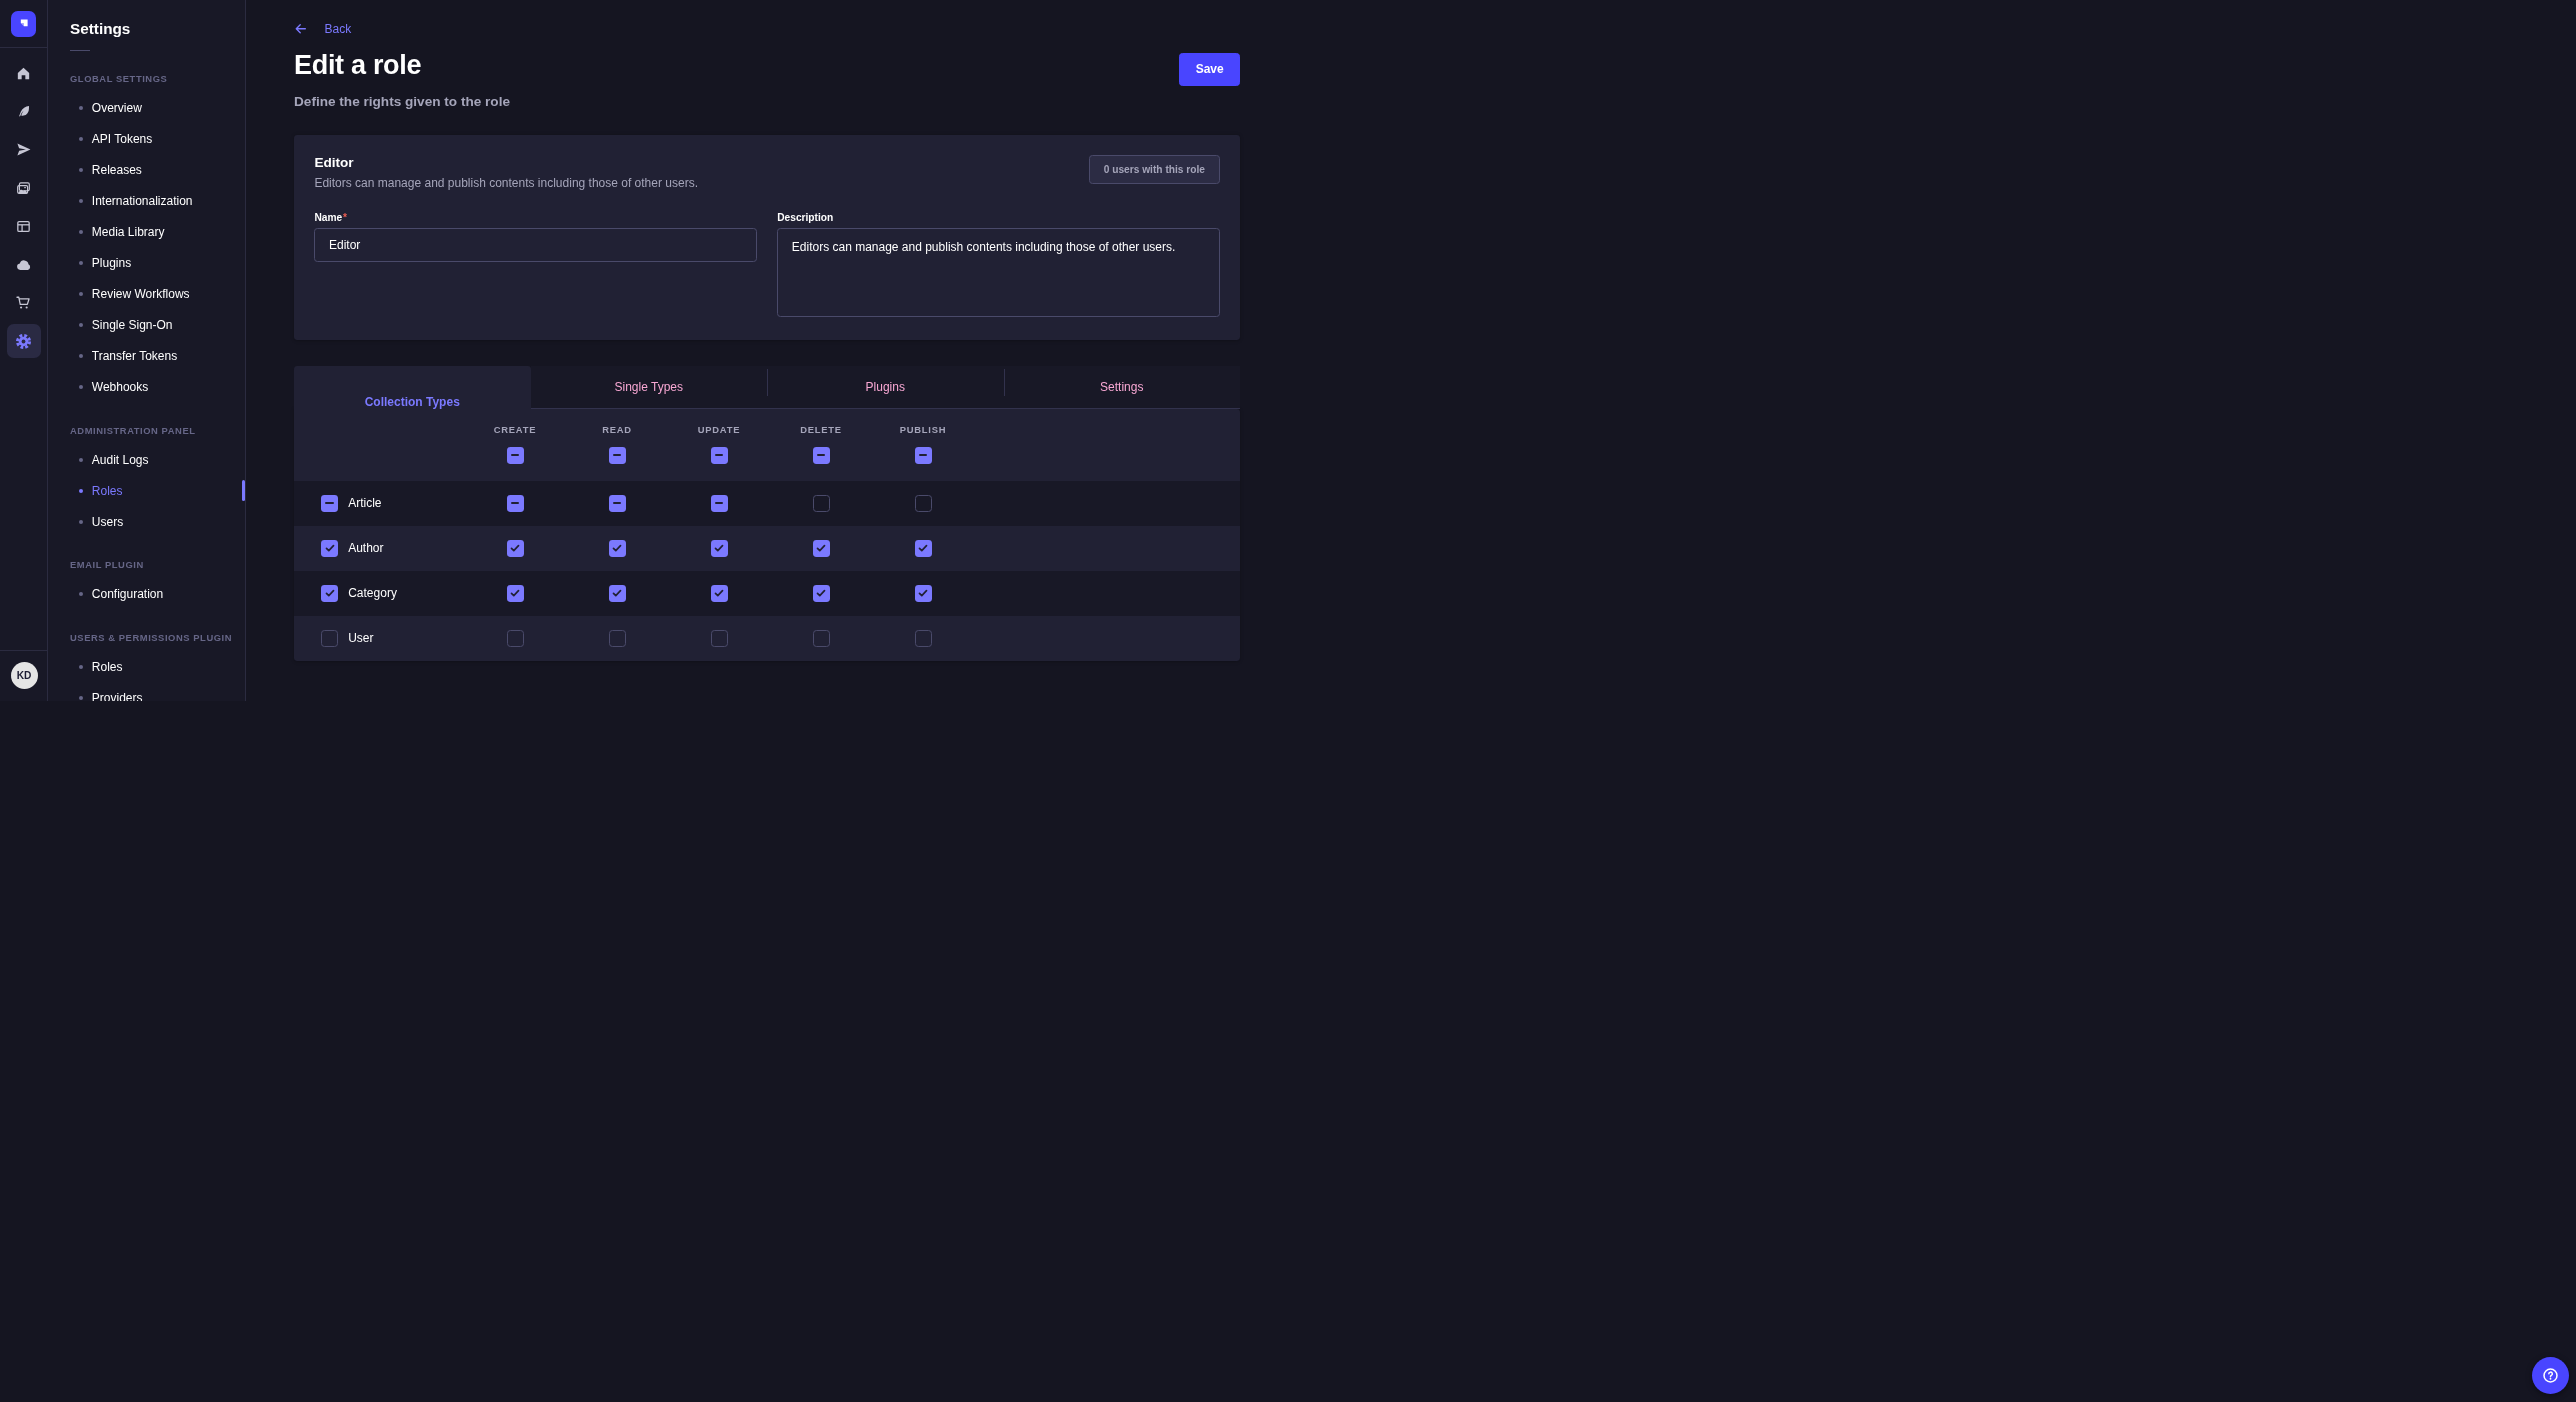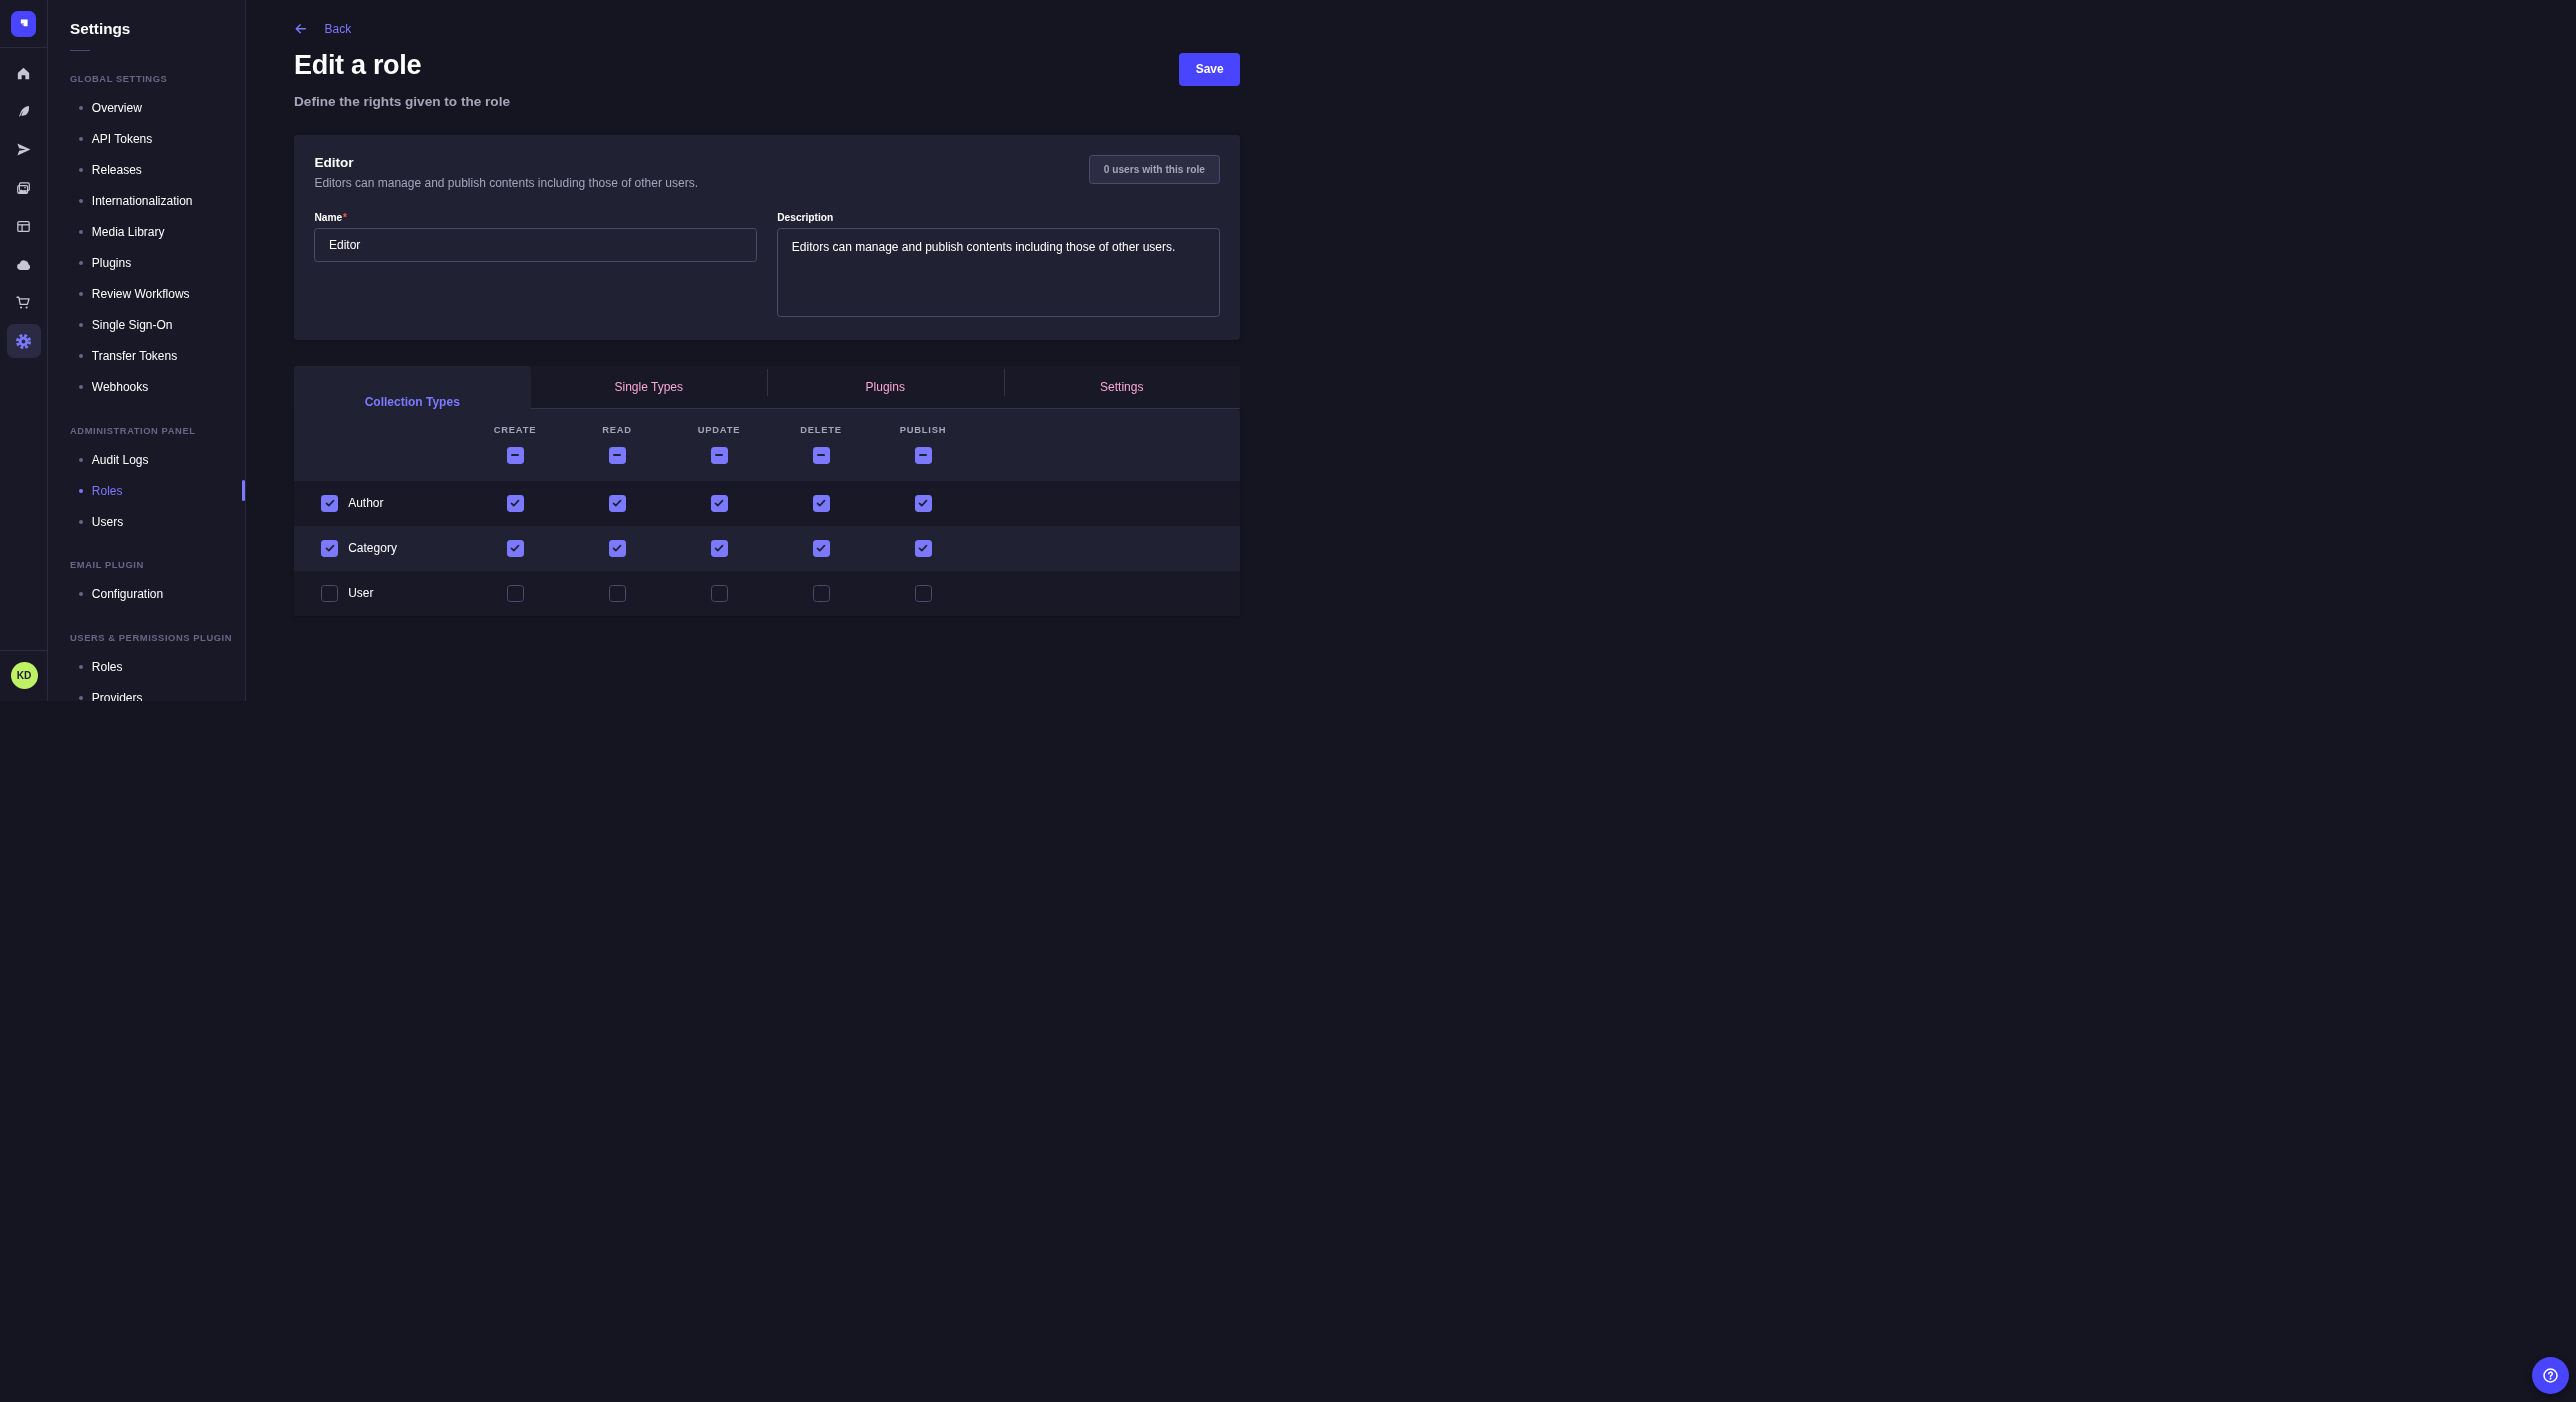--- a/index.html
+++ b/index.html
@@ -23,21 +23,21 @@
     display:flex; align-items:center; justify-content:center; cursor:pointer; }
   .rail-divider { width:48px; height:0.9px; background:#2b2b40; margin-top:10.2px; }
   .rail-nav { display:flex; flex-direction:column; gap:4.3px; margin-top:8.5px; align-items:center; }
   .rail-item { width:34px; height:34px; border-radius:6.8px; display:flex;
     align-items:center; justify-content:center; cursor:pointer; }
   .rail-item svg { display:block; }
   .rail-item.active { background:#2a2a43; }
   .rail-bottom { position:absolute; bottom:0; left:0; width:48px;
     display:flex; flex-direction:column; align-items:center; }
   .rail-bottom .rail-divider { margin-top:0; }
-  .avatar { width:27px; height:27px; border-radius:50%; background:#bef264;
+  .avatar { width:27px; height:27px; border-radius:50%; background:#e5e5e5;
     color:#1d1d34; font-size:10.2px; font-weight:700; display:flex;
     align-items:center; justify-content:center; margin:11px 0 12px; cursor:pointer; }
 
   
   .subnav {
     width:198px; height:100%; background:#181826; flex:none;
     border-right:0.9px solid #2b2b40; overflow:hidden; position:relative;
   }
   .subnav-title { font-size:15.3px; font-weight:700; color:#ffffff; margin:20.4px 0 0 22px; }
   .subnav-title-divider { width:20.4px; height:0.9px; background:#4a4a6a; margin:12px 0 0 22px; }
@@ -371,20 +371,49 @@
               <div class="cb-cell">
                 <span class="cb indeterminate">
                   <span class="minus"></span>
                 </span>
               </div>
             </div>
         </div>
         <div>
             <div class="pgrid prow">
               <div class="name-cell">
+                <span class="cb indeterminate">
+                  <span class="minus"></span>
+                </span>
+                <span class="row-label">Article</span>
+              </div>
+              <div class="cb-cell">
+                <span class="cb indeterminate">
+                  <span class="minus"></span>
+                </span>
+              </div>
+              <div class="cb-cell">
+                <span class="cb indeterminate">
+                  <span class="minus"></span>
+                </span>
+              </div>
+              <div class="cb-cell">
+                <span class="cb indeterminate">
+                  <span class="minus"></span>
+                </span>
+              </div>
+              <div class="cb-cell">
+                <span class="cb unchecked"></span>
+              </div>
+              <div class="cb-cell">
+                <span class="cb unchecked"></span>
+              </div>
+            </div>
+            <div class="pgrid prow">
+              <div class="name-cell">
                 <span class="cb checked">
                   <svg viewBox="0 0 24 24">
                     <path d="M5 12.6l4.6 4.6L19 7.2" fill="none" stroke="#212134" stroke-width="3.4" stroke-linecap="round" stroke-linejoin="round"></path>
                   </svg>
                 </span>
                 <span class="row-label">Author</span>
               </div>
               <div class="cb-cell">
                 <span class="cb checked">
                   <svg viewBox="0 0 24 24">

